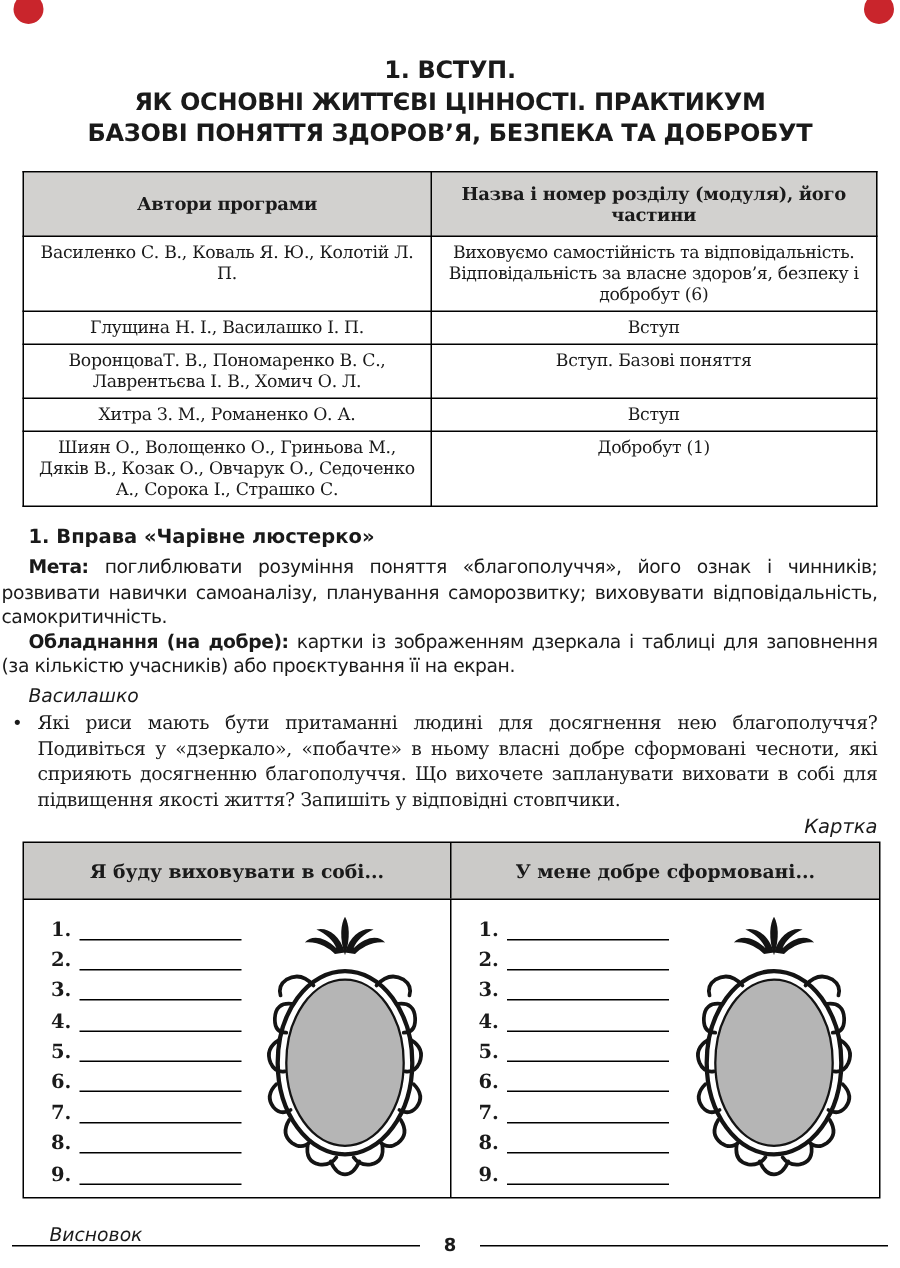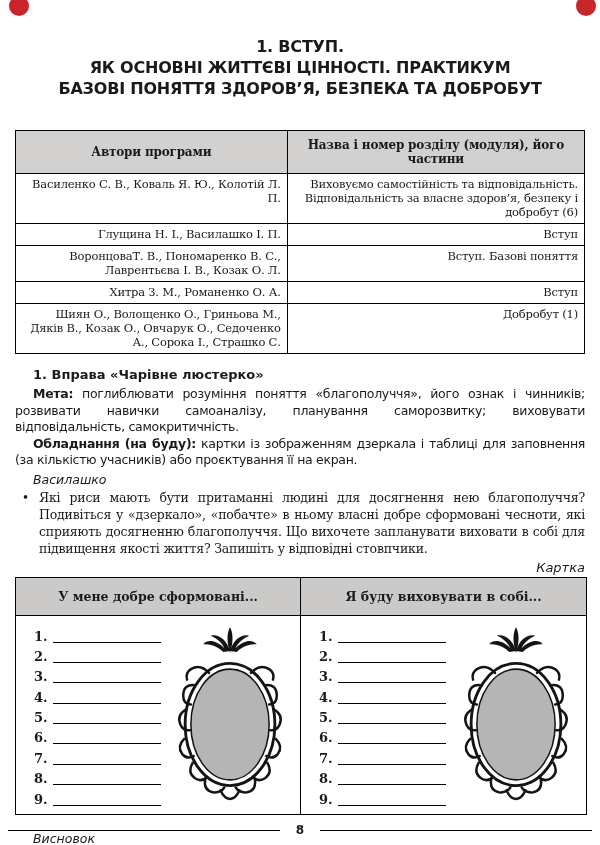--- a/index.html
+++ b/index.html
@@ -23,46 +23,46 @@
     font-family:"DejaVu Sans", sans-serif;
     font-weight:700;
     font-size:16px;
     line-height:21px;
     letter-spacing:-0.2px;
   }
 
   
   table.programs{
     width:570px;
-    margin:31px 15px 0 15px;
+    margin:15px 15px 0 15px;
     border-collapse:collapse;
     font-size:11.5px;
     line-height:14px;
     letter-spacing:-0.2px;
   }
   table.programs th, table.programs td{
     border:1.4px solid #000;
   }
   table.programs th{
     background:#d2d1cf;
     font-weight:700;
     text-align:center;
     padding:7px 4px;
     font-size:12px;
   }
   table.programs td{
     padding:3px 6px 4px 6px;
     vertical-align:top;
-    text-align:right;
+    text-align:center;
   }
   .col-authors{width:272px;}
   .col-section{width:298px;}
 
   
-  .exercise{margin:13px 15px 0 15px;}
+  .exercise{margin:13px 15px 0 1px;}
   .ex-title{
     font-family:"DejaVu Sans", sans-serif;
     font-weight:700;
     font-size:13px;
     text-indent:18px;
     margin:0 0 4px 0;
   }
   p.sans{
     font-family:"DejaVu Sans", sans-serif;
     font-size:12.5px;
@@ -214,51 +214,51 @@
     <tbody>
       <tr>
         <td>Василенко С. В., Коваль Я. Ю., Колотій Л. П.</td>
         <td>Виховуємо самостійність та відповідальність. Відповідальність за власне здоров’я, безпеку і добробут (6)</td>
       </tr>
       <tr>
         <td>Глущина Н. І., Василашко І. П.</td>
         <td>Вступ</td>
       </tr>
       <tr>
-        <td>ВоронцоваТ. В., Пономаренко В. С., Лаврентьєва І. В., Козак О. Л.</td>
+        <td>ВоронцоваТ. В., Пономаренко В. С., Лаврентьєва І. В., Хомич О. Л.</td>
         <td>Вступ. Базові поняття</td>
       </tr>
       <tr>
         <td>Хитра З. М., Романенко О. А.</td>
         <td>Вступ</td>
       </tr>
       <tr>
         <td>Шиян О., Волощенко О., Гриньова М., Дяків В., Козак О., Овчарук О., Седоченко А., Сорока І., Страшко С.</td>
         <td>Добробут (1)</td>
       </tr>
     </tbody>
   </table>
 
   <div class="exercise">
     <div class="ex-title">1. Вправа «Чарівне люстерко»</div>
     <p class="sans"><b>Мета:</b><span> поглиблювати розуміння поняття «благополуччя», його ознак і чинників; розвивати навички самоаналізу, планування саморозвитку; виховувати відповідальність, самокритичність.</span></p>
-    <p class="sans"><b>Обладнання (на буду):</b><span> картки із зображенням дзеркала і таблиці для заповнення (за кількістю учасників) або проєктування її на екран.</span></p>
+    <p class="sans"><b>Обладнання (на добре):</b><span> картки із зображенням дзеркала і таблиці для заповнення (за кількістю учасників) або проєктування її на екран.</span></p>
     <div class="ital-label">Василашко</div>
     <div class="bullet-row">
       <span class="bullet-glyph">•</span>
       <span>Які риси мають бути притаманні людині для досягнення нею благополуччя? Подивіться у «дзеркало», «побачте» в ньому власні добре сформовані чесноти, які сприяють досягненню благополуччя. Що вихочете запланувати виховати в собі для підвищення якості життя? Запишіть у відповідні стовпчики.</span>
     </div>
   </div>
 
   <div class="card-label">Картка</div>
 
   <div class="card-table">
     <div class="card-head">
+      <div>Я буду виховувати в собі...</div>
       <div>У мене добре сформовані...</div>
-      <div>Я буду виховувати в собі...</div>
     </div>
     <div class="card-body">
 
       <div class="card-cell first">
         <div class="blank-list">
           <div class="blank-item">
               <span>1.</span>
               <span class="blank-line"></span>
             </div>
           <div class="blank-item">

